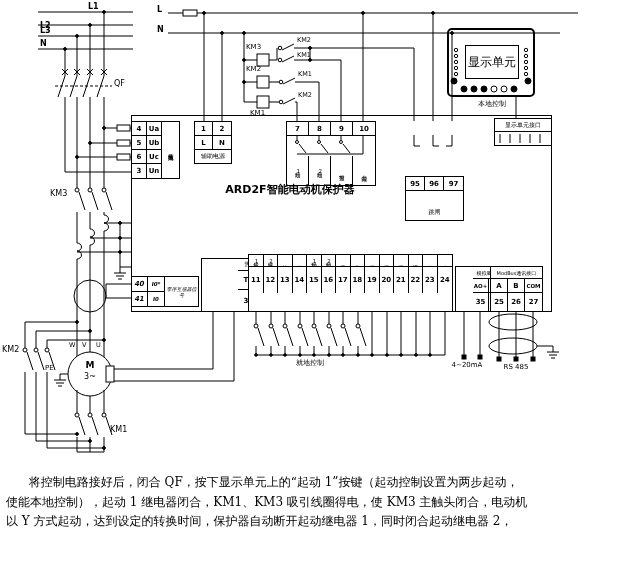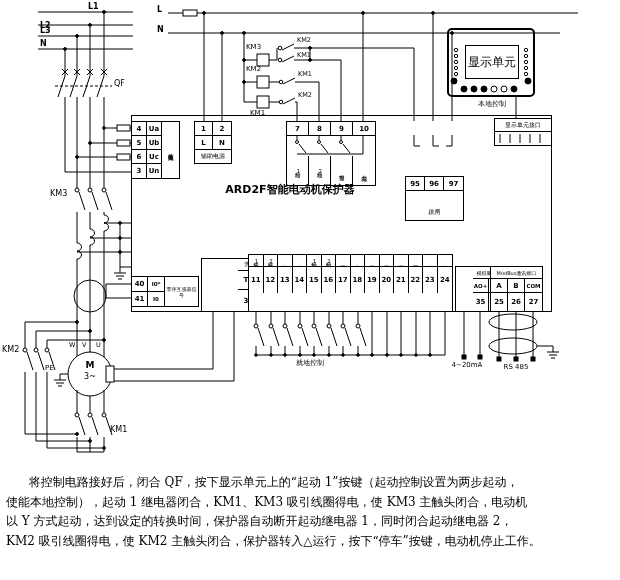--- a/index.html
+++ b/index.html
@@ -69,21 +69,21 @@
     <div class="c nr">97</div>
     <div class="c nr nb hd" style="grid-area:3/1/4/4;">跳闸</div>
   </div>
 
   <div class="blk" style="left:494px;top:118px;grid-template-columns:56px;grid-template-rows:13px 13px;">
     <div class="c nr hd">显示单元接口</div>
     <div class="c nr nb"></div>
   </div>
 
 
-  <div class="blk" style="left:131px;top:276px;grid-template-columns:16px 17px 33px;grid-template-rows:15px 14px;">
+  <div class="blk" style="left:131px;top:276px;grid-template-columns:16px 17px 33px;grid-template-rows:15px 14px;font-style:italic;">
     <div class="c nr nb" style="grid-area:1/3/3/4;font-size:5px;font-weight:normal;text-align:center;white-space:normal;line-height:1.2;">零序互感器信号</div>
     <div class="c">40</div>
     <div class="c sm">I0*</div>
     <div class="c nb">41</div>
     <div class="c nb sm">I0</div>
   </div>
 
   <div class="blk" style="left:201px;top:258px;grid-template-columns:21.5px 21.5px;grid-template-rows:12px 19px 21px;padding-left:36px;">
     <div class="c nr hd" style="grid-area:1/1/2/3;">热电阻输入</div>
     <div class="c">T1</div>
@@ -492,16 +492,15 @@
   <div class="lbl s65" style="left:298px;top:92px;">KM2</div>
   <div class="lbl s7" style="left:478px;top:101px;">本地控制</div>
   <div class="lbl s7" style="left:296px;top:360px;">就地控制</div>
   <div class="lbl s7 ctr" style="left:447px;top:362px;width:40px;">4~20mA</div>
   <div class="lbl s7 ctr" style="left:498px;top:364px;width:36px;">RS 485</div>
 
   <div class="para">
     <div>将控制电路接好后，闭合 QF，按下显示单元上的“起动 1”按键（起动控制设置为两步起动，</div>
     <div>使能本地控制），起动 1 继电器闭合，KM1、KM3 吸引线圈得电，使 KM3 主触头闭合，电动机</div>
     <div>以 Y 方式起动，达到设定的转换时间，保护器自动断开起动继电器 1，同时闭合起动继电器 2，</div>
-    <div>KM2 吸引线圈得电，使 KM2 主触头闭合，保护器转入△运行，按下“停车”按键，电动机停止工作。</div>
   </div>
 
 </div>
 
 </body></html>

